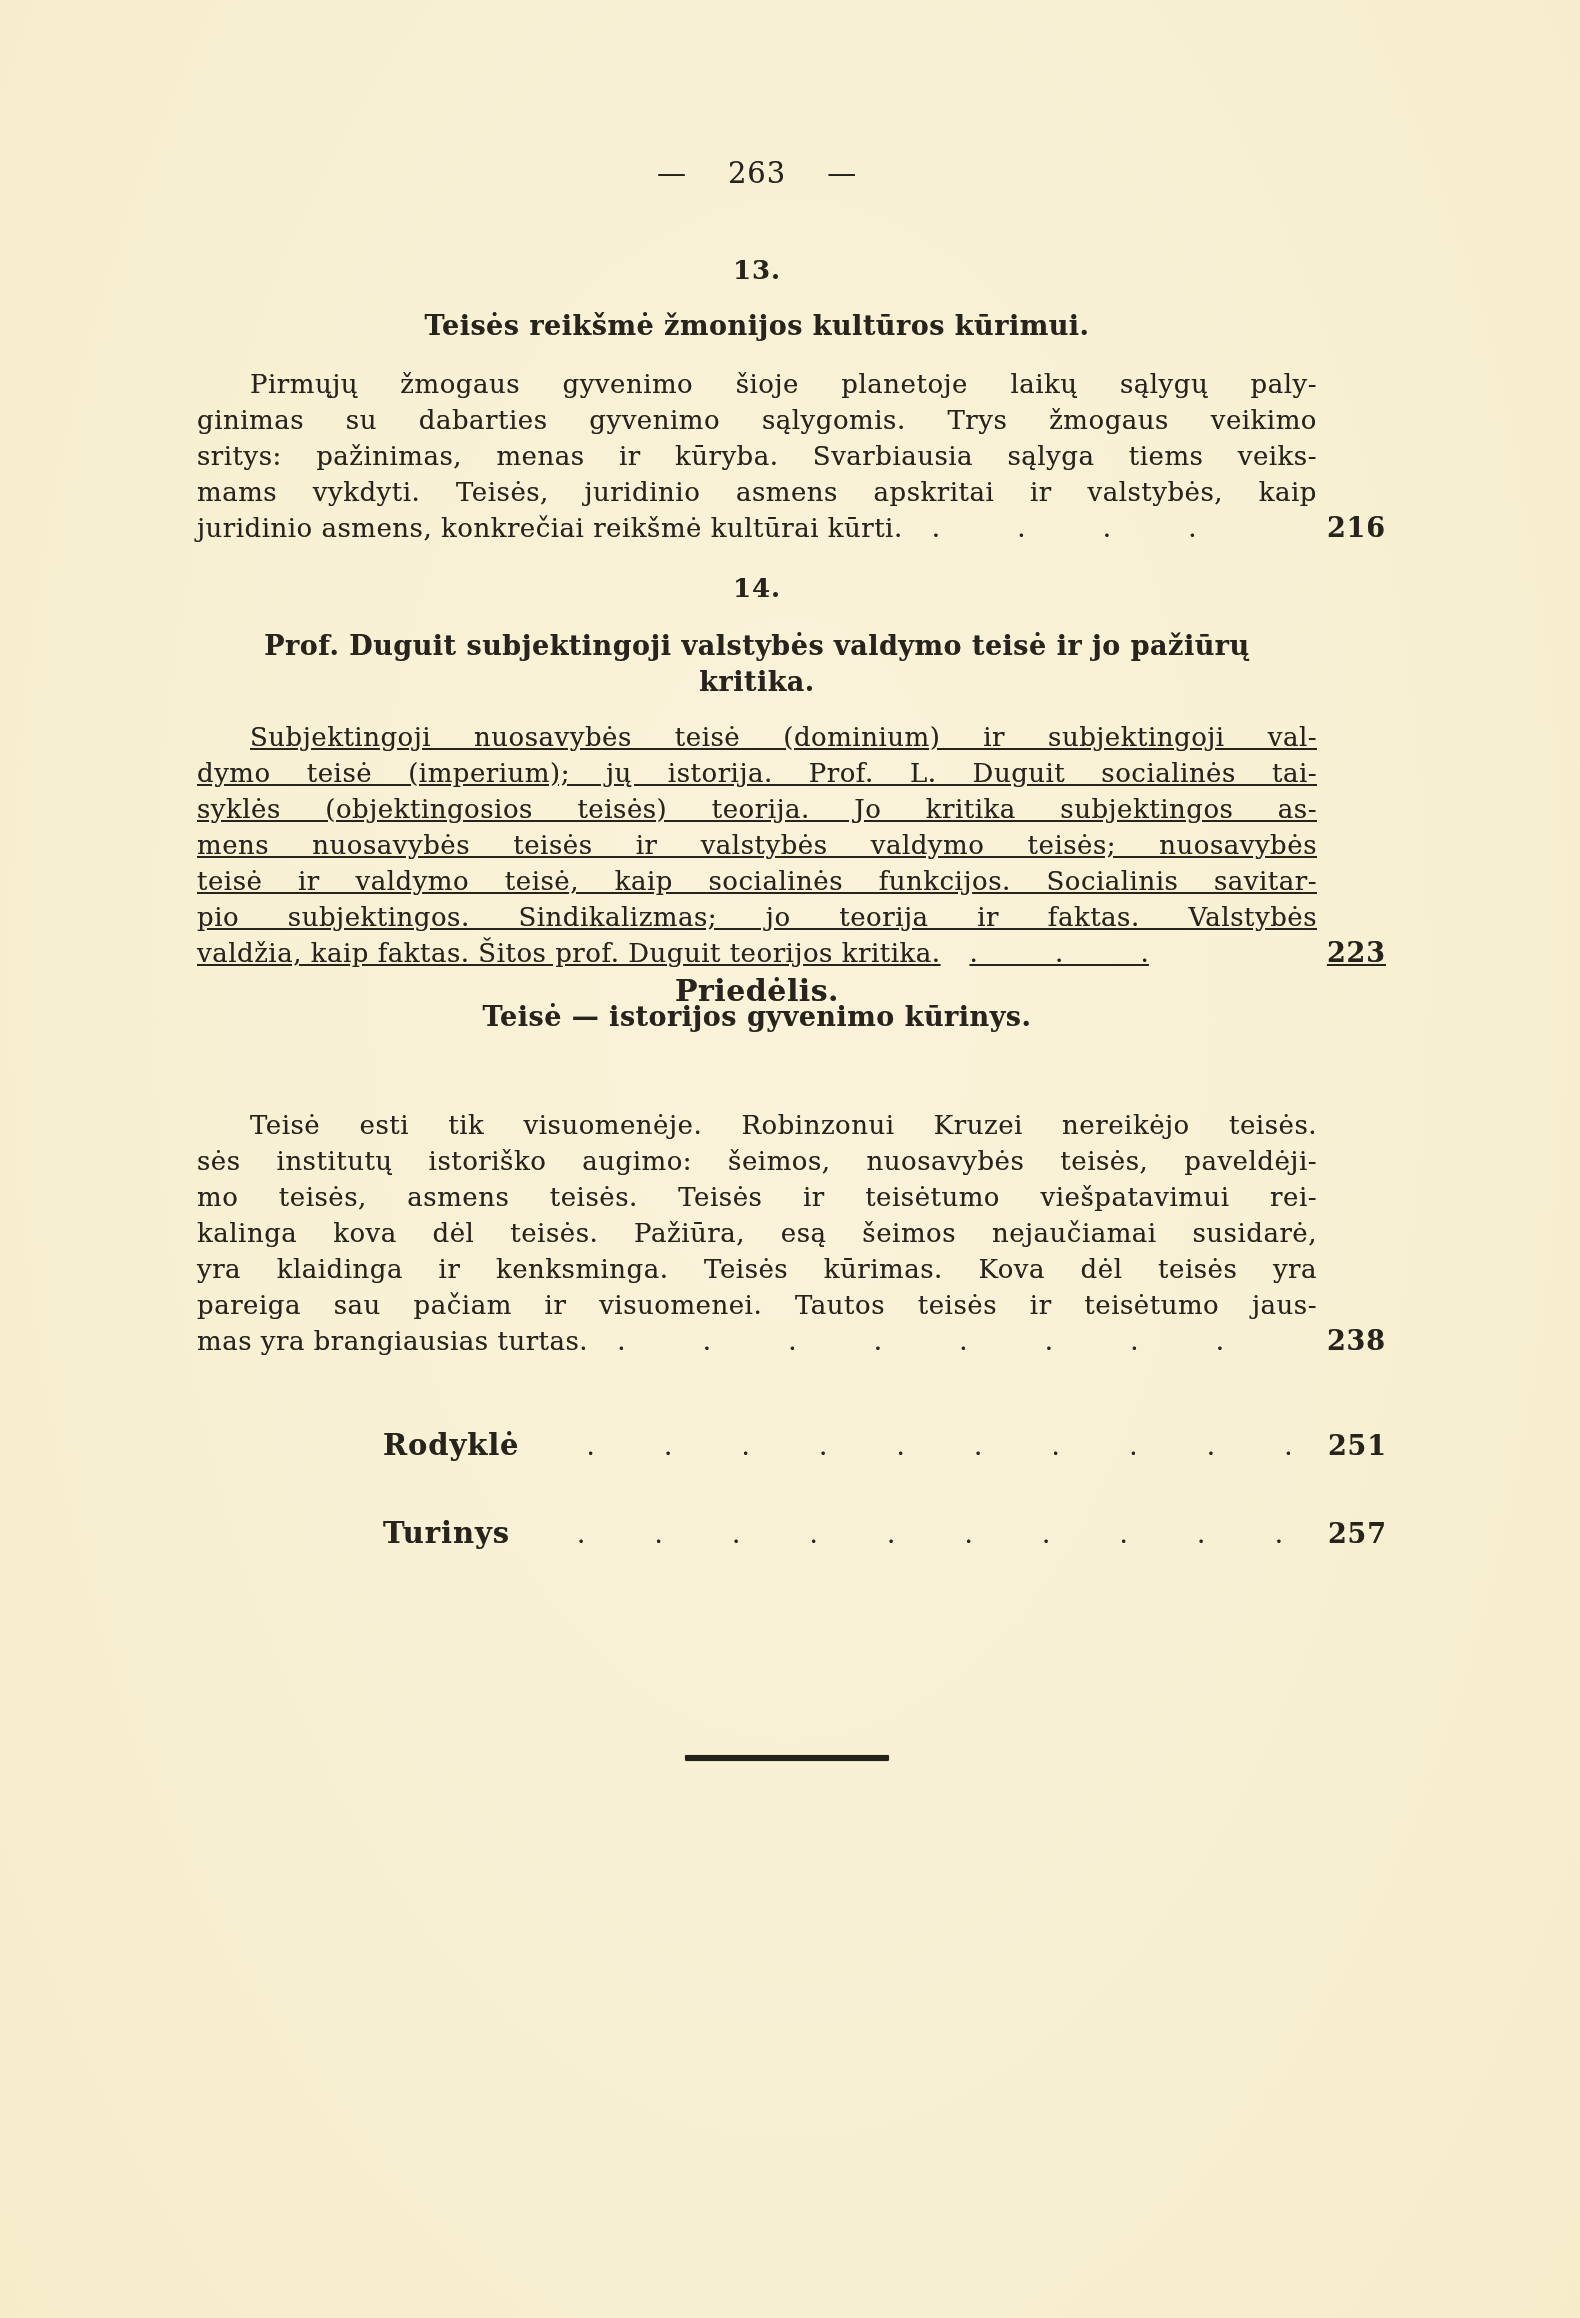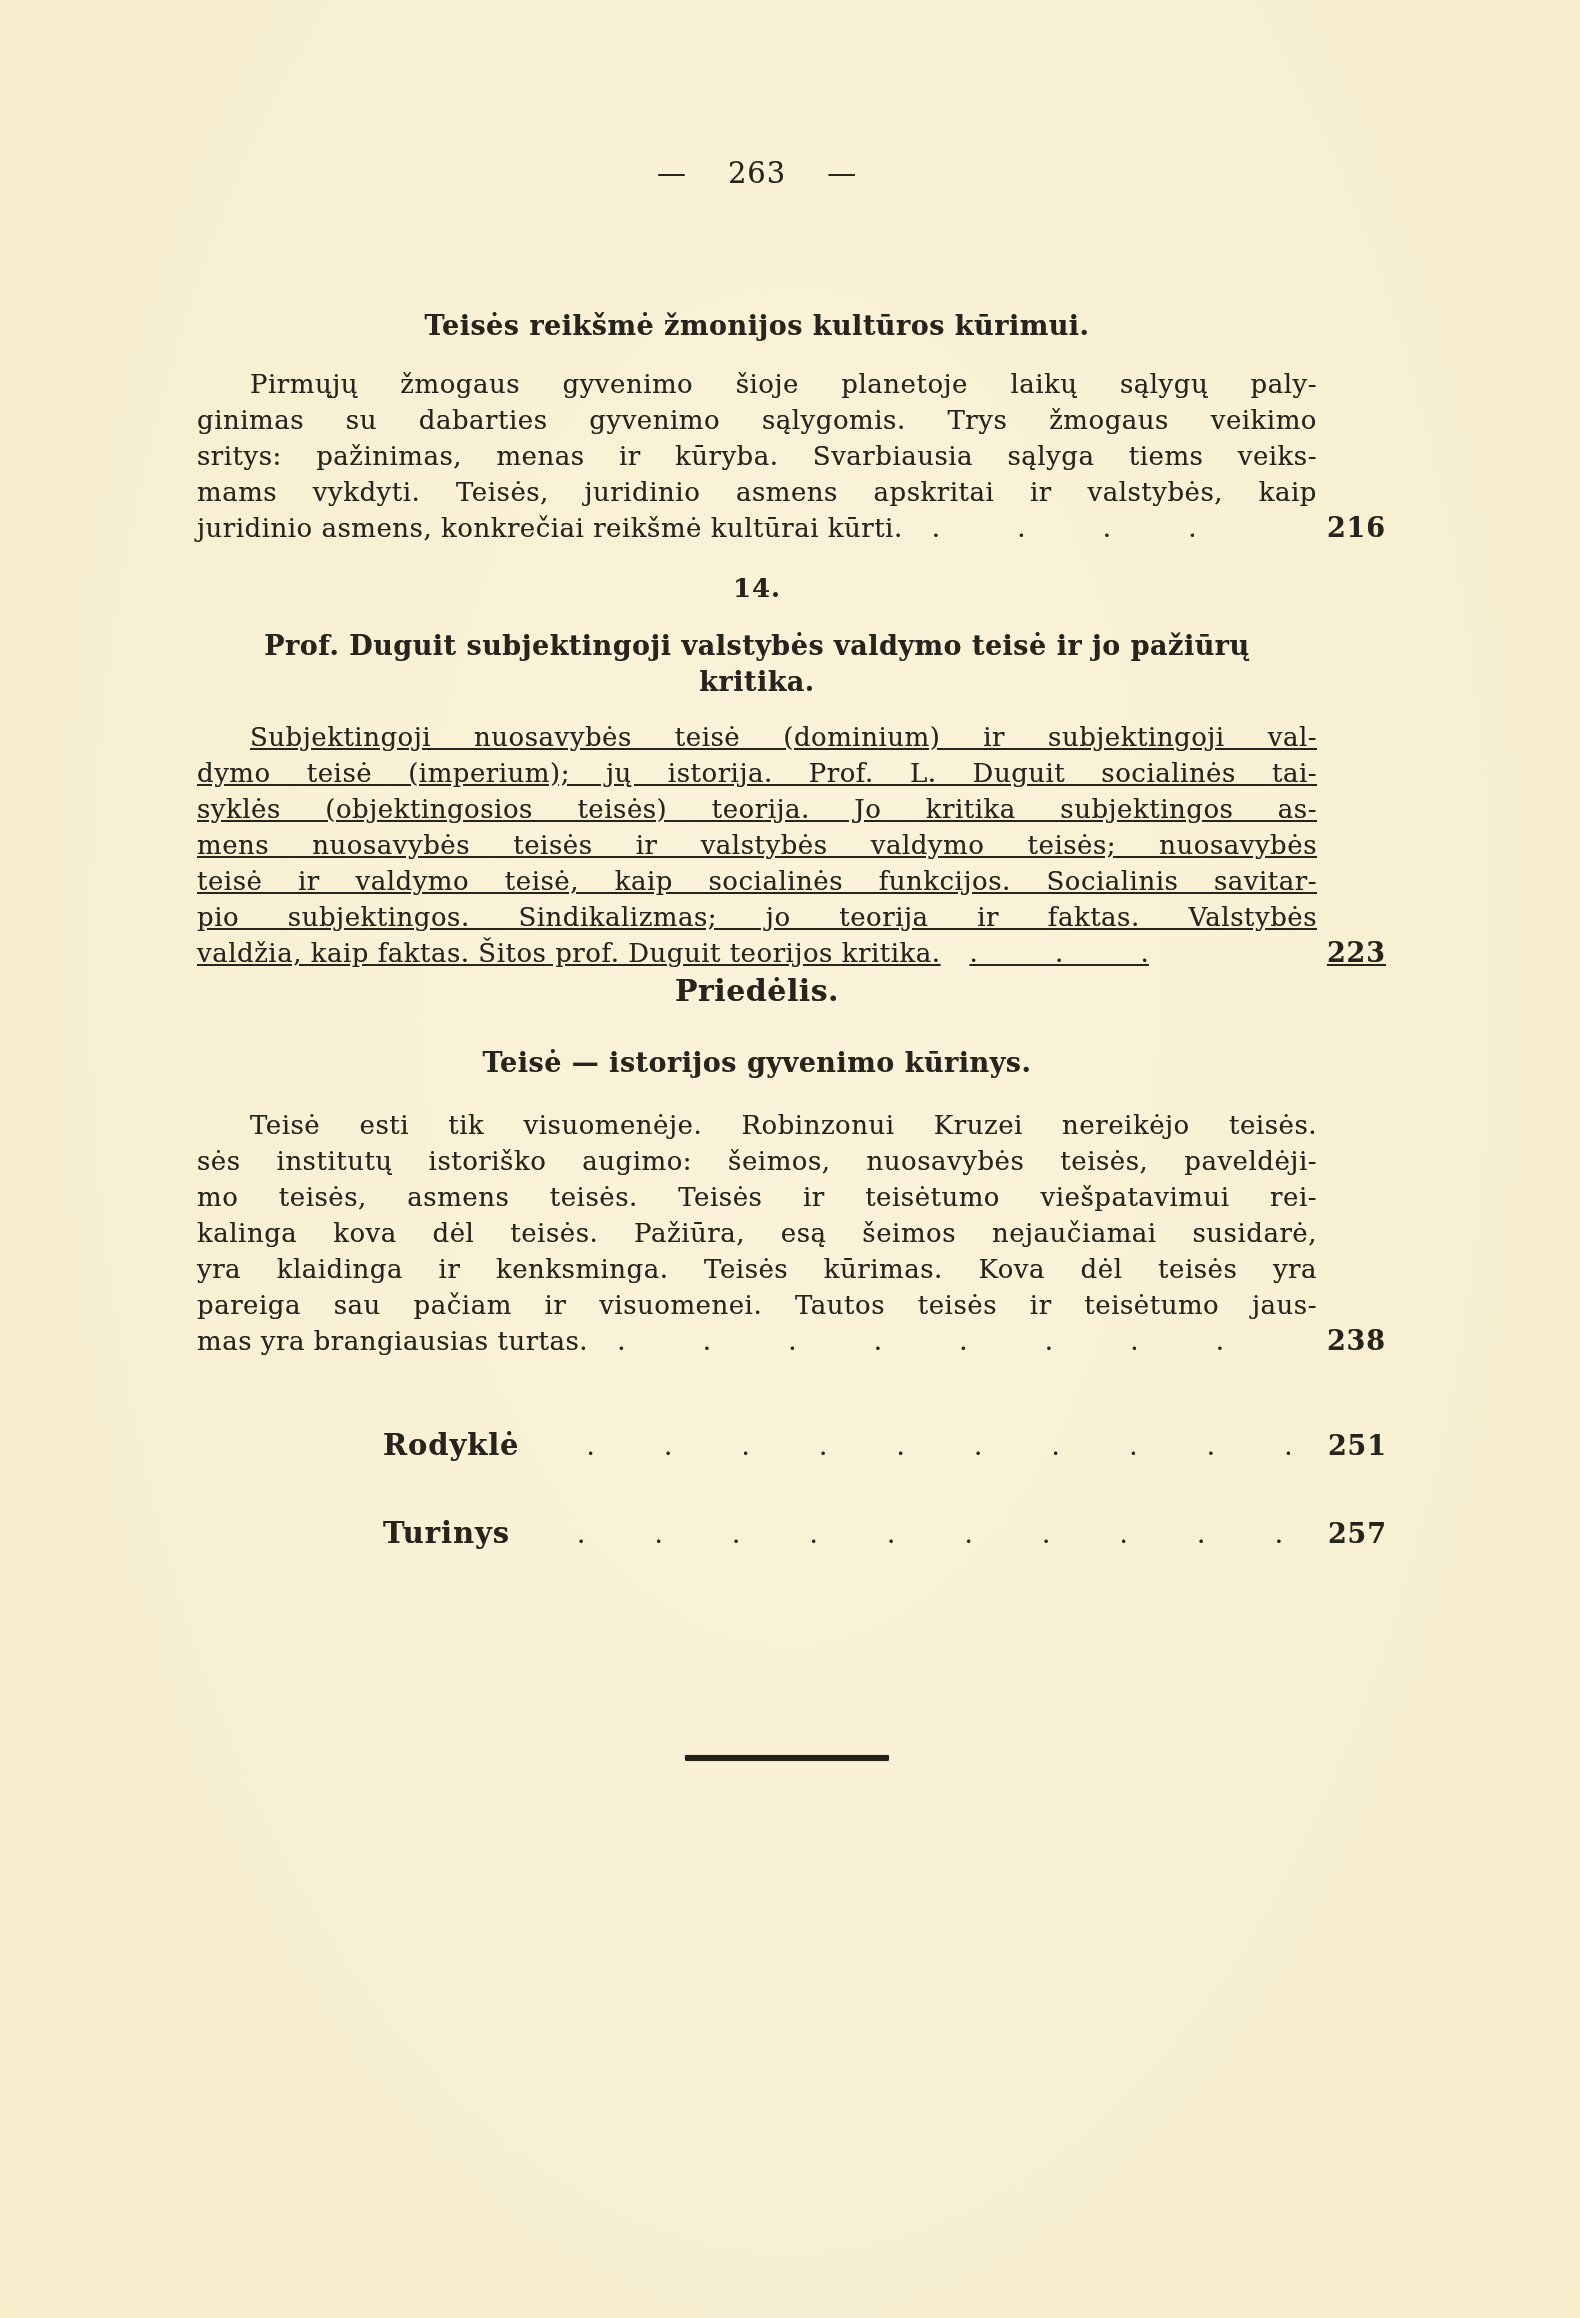--- a/index.html
+++ b/index.html
@@ -51,20 +51,21 @@
     box-shadow:0 0 0.9px rgba(35,33,26,0.8);
   }
 </style>
 </head>
 <body>
 
 <div class="page">
 
   <div class="centered pageno ink">— 263 —</div>
 
+  <div class="centered sec-num ink" style="top:256px;">13.</div>
   <div class="centered sec-title ink" style="top:308px;">Teisės reikšmė žmonijos kultūros kūrimui.</div>
 
   <div class="body-block" style="top:366px;">
     <div class="body-line indent ink">Pirmųjų žmogaus gyvenimo šioje planetoje laikų sąlygų paly-</div>
     <div class="body-line ink">ginimas su dabarties gyvenimo sąlygomis. Trys žmogaus veikimo</div>
     <div class="body-line ink">sritys: pažinimas, menas ir kūryba. Svarbiausia sąlyga tiems veiks-</div>
     <div class="body-line ink">mams vykdyti. Teisės, juridinio asmens apskritai ir valstybės, kaip</div>
     <div class="last-line">
       <span class="text ink">juridinio asmens, konkrečiai reikšmė kultūrai kūrti.</span>
       <span class="leader ink">. . . .</span>
@@ -84,21 +85,21 @@
     <div class="body-line ink">teisė ir valdymo teisė, kaip socialinės funkcijos. Socialinis savitar-</div>
     <div class="body-line ink">pio subjektingos. Sindikalizmas; jo teorija ir faktas. Valstybės</div>
     <div class="last-line">
       <span class="text ink">valdžia, kaip faktas. Šitos prof. Duguit teorijos kritika.</span>
       <span class="leader ink">. . .</span>
       <span class="page-ref ink">223</span>
     </div>
   </div>
 
   <div class="centered big-heading ink" style="top:974px;">Priedėlis.</div>
-  <div class="centered sec-title ink" style="top:1045px;">Teisė — istorijos gyvenimo kūrinys.</div>
+  <div class="centered sec-title ink" style="top:999px;">Teisė — istorijos gyvenimo kūrinys.</div>
 
   <div class="body-block" style="top:1107px;">
     <div class="body-line indent ink">Teisė esti tik visuomenėje. Robinzonui Kruzei nereikėjo teisės.</div>
     <div class="body-line ink">sės institutų istoriško augimo: šeimos, nuosavybės teisės, paveldėji-</div>
     <div class="body-line ink">mo teisės, asmens teisės. Teisės ir teisėtumo viešpatavimui rei-</div>
     <div class="body-line ink">kalinga kova dėl teisės. Pažiūra, esą šeimos nejaučiamai susidarė,</div>
     <div class="body-line ink">yra klaidinga ir kenksminga. Teisės kūrimas. Kova dėl teisės yra</div>
     <div class="body-line ink">pareiga sau pačiam ir visuomenei. Tautos teisės ir teisėtumo jaus-</div>
     <div class="last-line">
       <span class="text ink">mas yra brangiausias turtas.</span>

